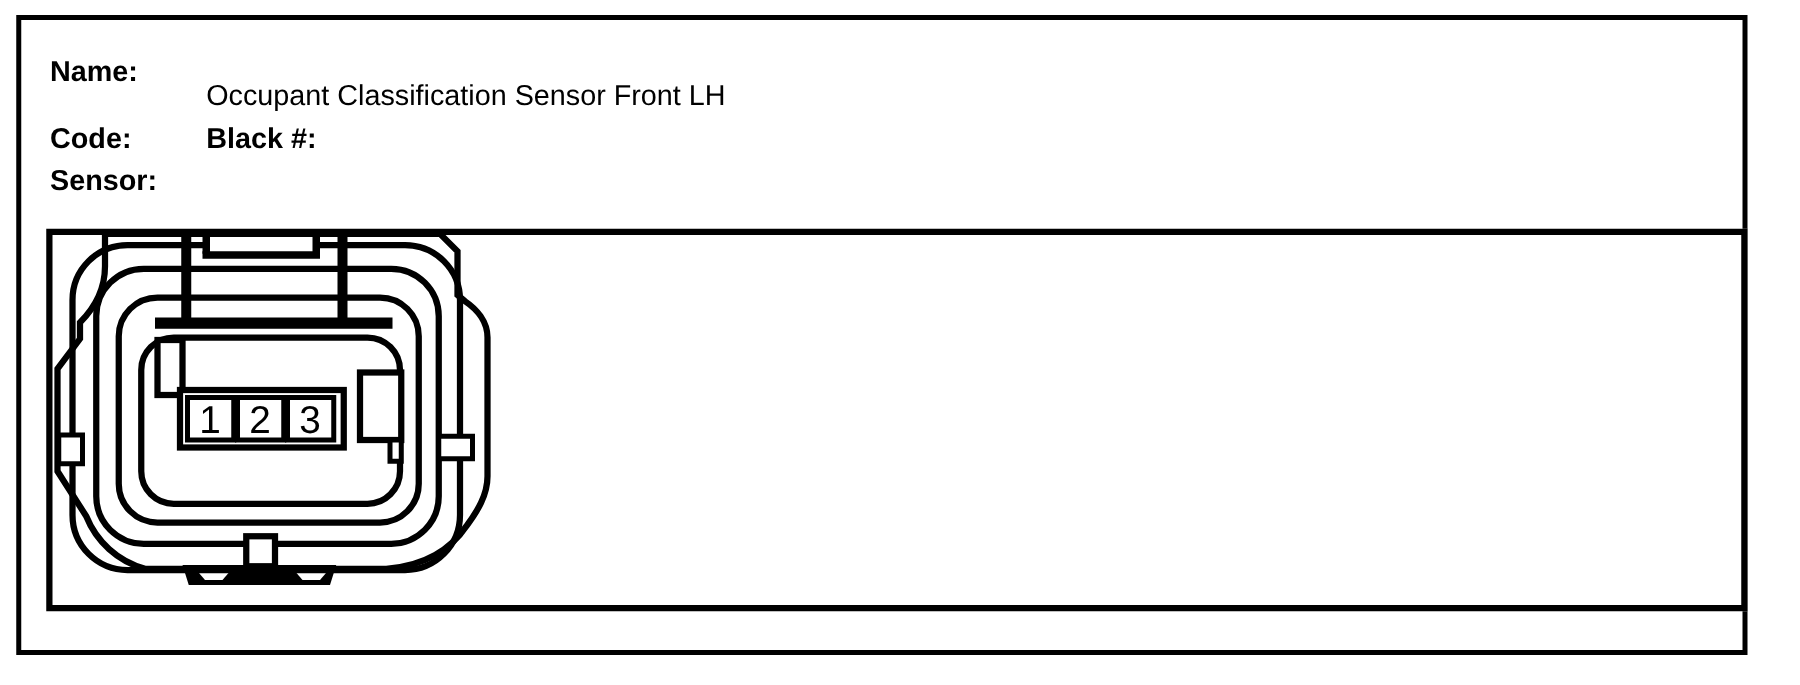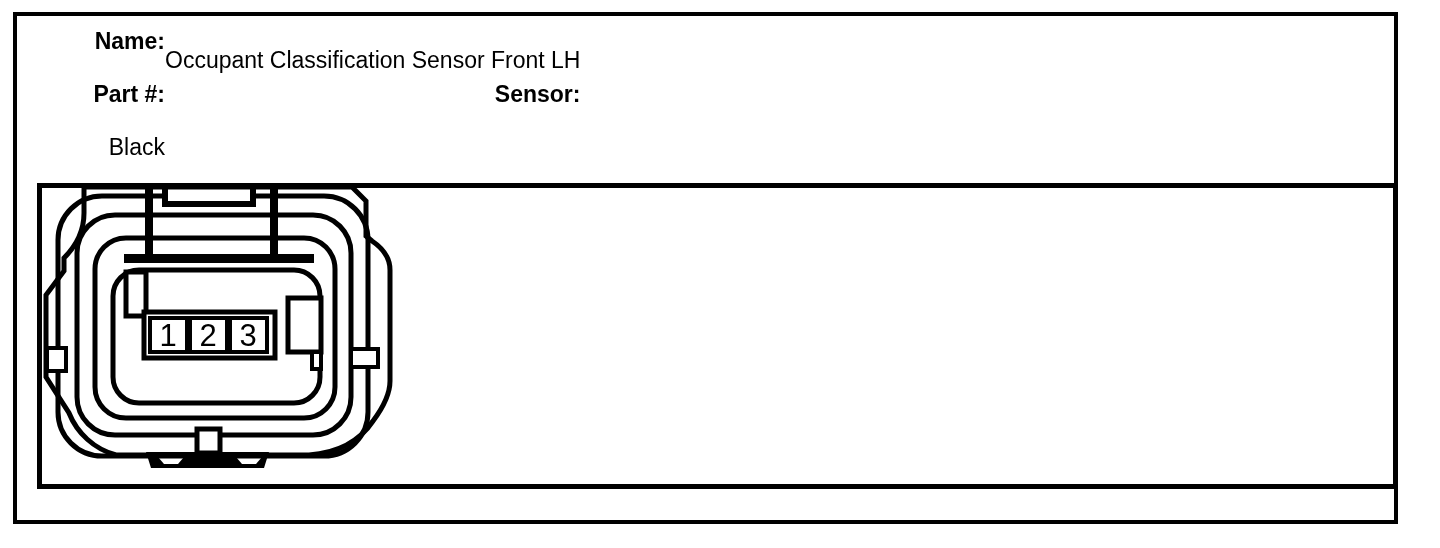--- a/index.html
+++ b/index.html
@@ -21,28 +21,27 @@
     top: 12px;
     width: 1385px;
     height: 512px;
     border: 4px solid #000000;
     box-sizing: border-box;
     background: #ffffff;
   }
   .title-block {
     position: absolute;
     left: 40px;
-    top: 24px;
+    top: 40px;
     display: grid;
     grid-template-columns: 125px auto;
     font-size: 23px;
     line-height: 34px;
     color: #000000;
     white-space: nowrap;
-    text-align: right;
   }
   .field-label { font-weight: bold; }
   .field-value { font-weight: normal; margin-top: 19px; }
   .drawing-box {
     position: absolute;
     left: 37px;
     top: 183px;
     width: 1361px;
     height: 306px;
     border: 5px solid #000000;
@@ -65,23 +64,23 @@
 </head>
 <body>
 
 <div class="page">
 
   <div class="outer-frame"></div>
 
   <div class="title-block">
     <div class="field-label">Name:</div>
     <div class="field-value">Occupant Classification Sensor Front LH</div>
-    <div class="field-label">Part #:</div>
+    <div class="field-label">Code:</div>
+    <div class="field-label">Black #:</div>
     <div class="field-label">Sensor:</div>
-    <div class="field-value">Black</div>
   </div>
 
   <div class="drawing-box"></div>
 
   <svg class="connector-svg" viewBox="37 183 420 306" xmlns="http://www.w3.org/2000/svg">
 
     <path d="M 84,187 L 84,213 C 84,232 76,246 64,258 L 64,271 L 46,295 L 46,377 L 69,413
          C 77,433 94,449 116,455 L 309,455 C 340,453 361,439 373,421
          C 382,409 390,396 390,381 L 390,270 C 390,257 381,247 372,241
          L 366,236 L 366,201 L 352,187 Z" fill="#ffffff" stroke="#000000" stroke-width="5" stroke-linejoin="miter"></path>

